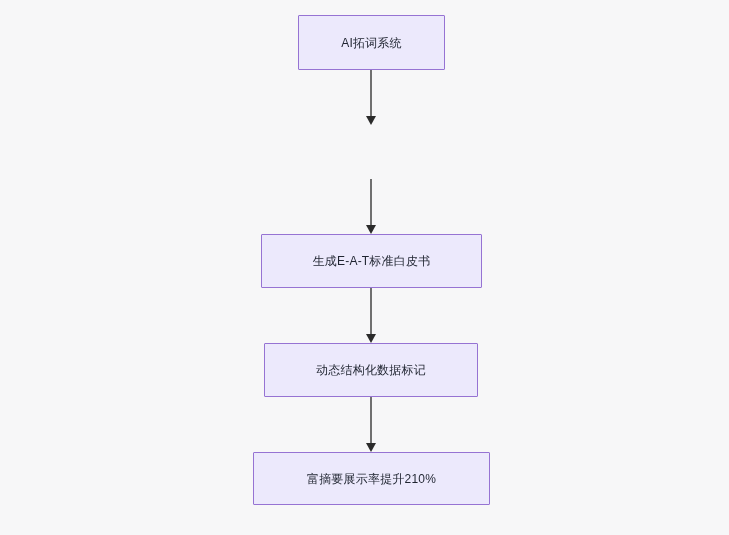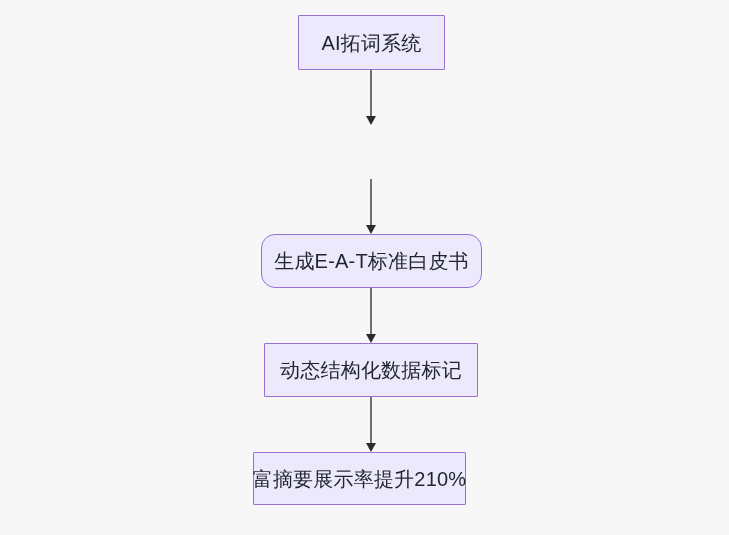--- a/index.html
+++ b/index.html
@@ -21,21 +21,21 @@
   .node {
     position: absolute;
     box-sizing: border-box;
     background: #ece9fc;
     border: 1.4px solid #9673d3;
     border-radius: 1px;
     display: flex;
     align-items: center;
     justify-content: center;
     color: #1f2430;
-    font-size: 20px;
+    font-size: 12px;
     line-height: 1;
     letter-spacing: 0.2px;
     white-space: nowrap;
   }
   .node-label {
     display: block;
   }
   .connector {
     position: absolute;
     width: 12px;
@@ -76,25 +76,25 @@
       <line x1="6" y1="0" x2="6" y2="46" stroke="#707070" stroke-width="2"></line>
       <polygon points="1,46 11,46 6,55" fill="#2b2b2b"></polygon>
     </svg>
   </div>
 
   <div class="node" style="left:298px; top:15px; width:147px; height:55px;">
     <span class="node-label">AI拓词系统</span>
   </div>
 
 
-  <div class="node" style="left:261px; top:234px; width:221px; height:54px;border-radius:14px;">
+  <div class="node" style="left:261px; top:234px; width:221px; height:54px;">
     <span class="node-label">生成E-A-T标准白皮书</span>
   </div>
 
   <div class="node" style="left:264px; top:343px; width:214px; height:54px;">
     <span class="node-label">动态结构化数据标记</span>
   </div>
 
-  <div class="node" style="left:253px; top:452px; width:213px; height:53px;">
+  <div class="node" style="left:253px; top:452px; width:237px; height:53px;">
     <span class="node-label">富摘要展示率提升210%</span>
   </div>
 
 </div>
 
 </body></html>

